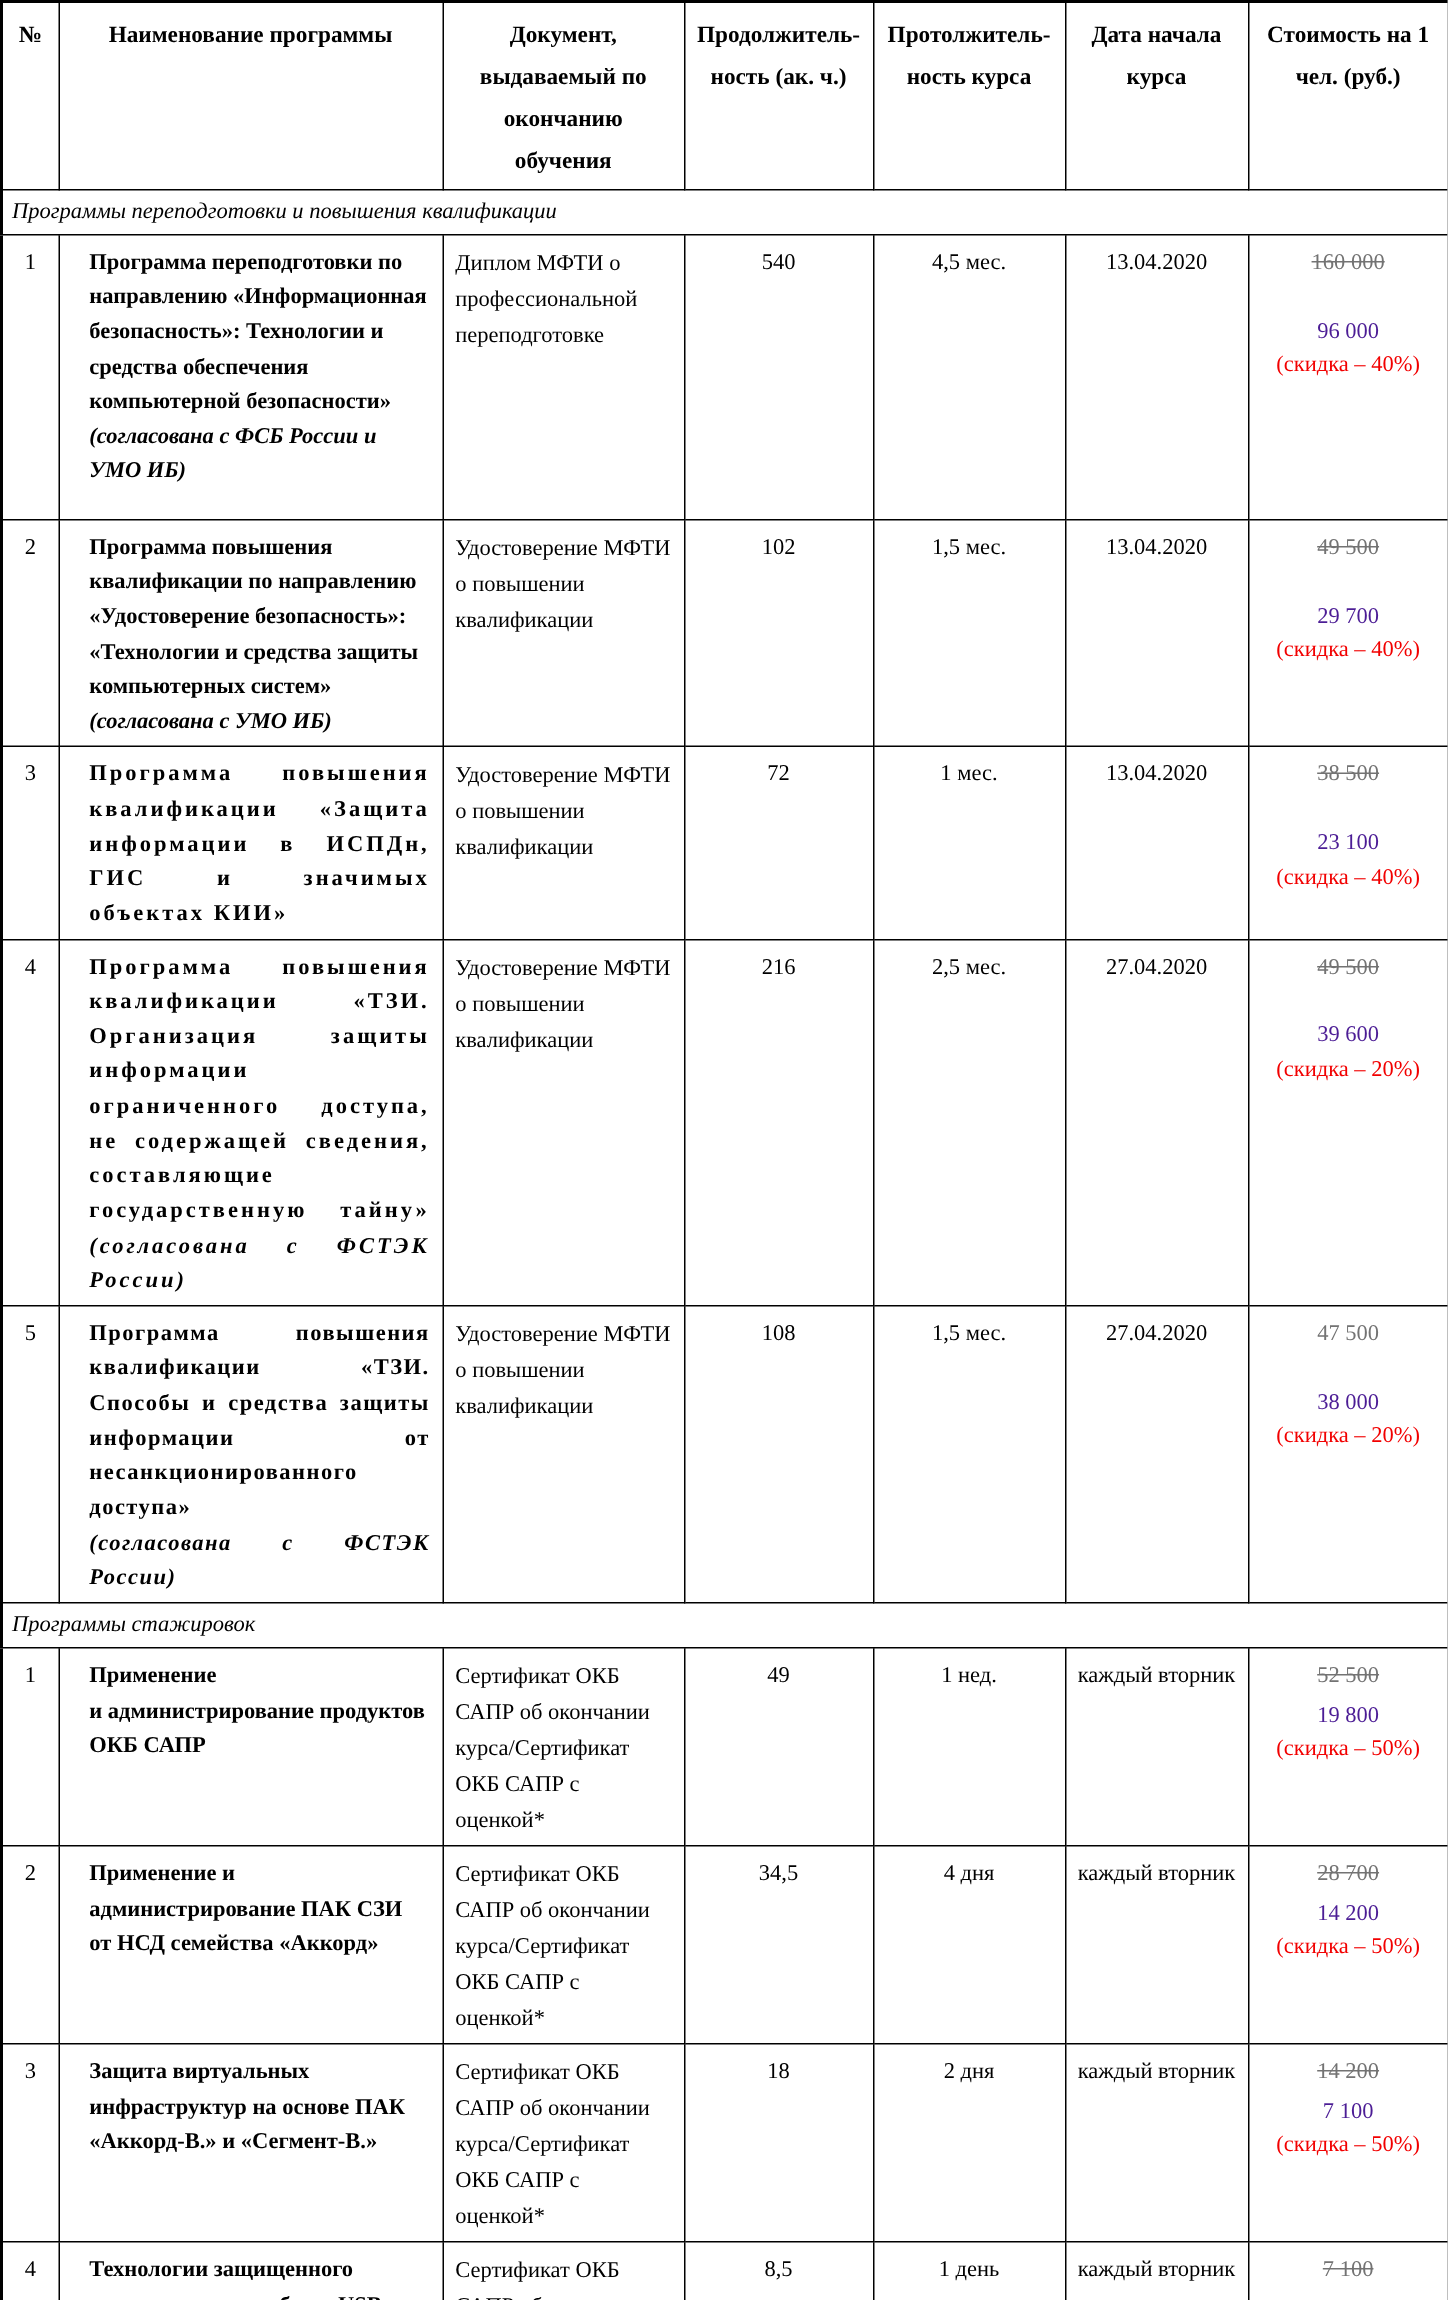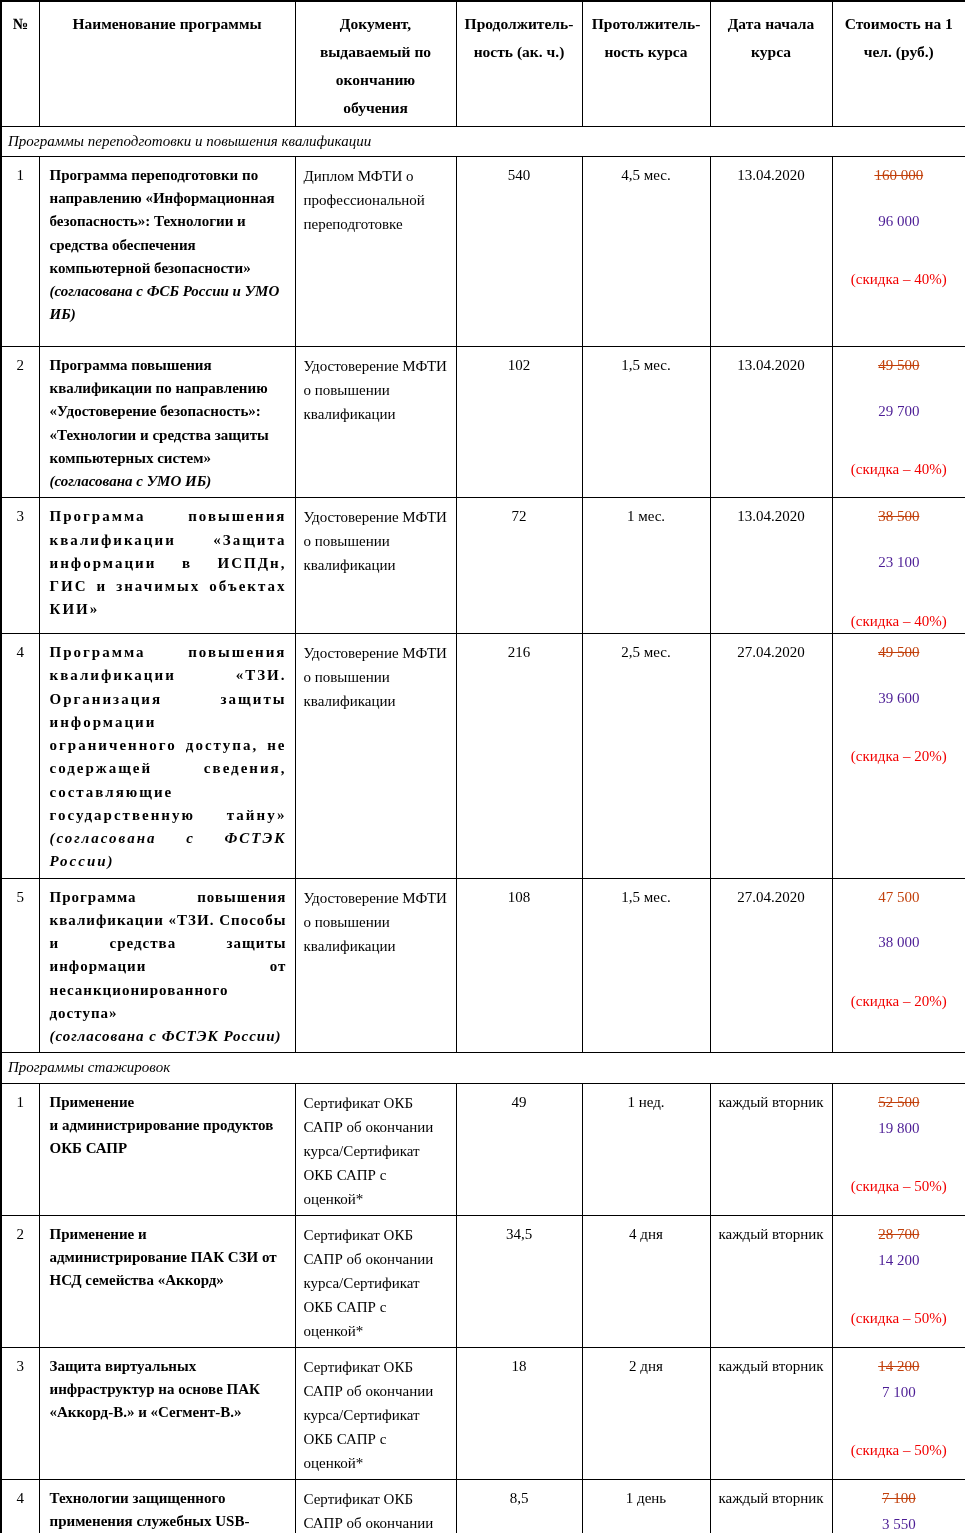--- a/index.html
+++ b/index.html
@@ -54,21 +54,21 @@
   }
   tr.row-section { height: 30px; }
 
   td.cell-num {
     text-align: center;
     padding-top: 7px;
     font-weight: normal;
   }
   td.cell-name {
     font-weight: bold;
-    padding: 7px 8px 4px 10px;
+    padding: 7px 8px 4px 20px;
   }
   td.cell-name .note {
     font-weight: bold;
     font-style: italic;
   }
   td.cell-name.spread {
     text-align: justify;
     letter-spacing: 2px;
   }
   td.cell-name.spread-light {
@@ -83,29 +83,29 @@
   td.cell-center {
     text-align: center;
     padding-top: 7px;
   }
   td.cell-price {
     text-align: center;
     padding-top: 7px;
     line-height: 1.5;
   }
   td.cell-price .old {
-    color: #c2410c;
+    color: #737373;
     text-decoration: line-through;
   }
   td.cell-price .old.plain { text-decoration: none; text-align: center; }
   td.cell-price .new {
     color: #4c1d95;
     margin-top: 1.55em;
   }
-  td.cell-price .disc { color: #f20000; margin-top: 36px; }
+  td.cell-price .disc { color: #f20000; }
   tbody.sec2 td.cell-price .new { margin-top: 0.25em; }
 
   
   tr.h190 { height: 190px; }
   tr.h143 { height: 143px; }
   tr.h90  { height: 90px;  }
   tr.h194 { height: 194px; }
   tr.h141 { height: 141px; }
   tr.h29  { height: 29px;  }
   tr.h118 { height: 118px; }

